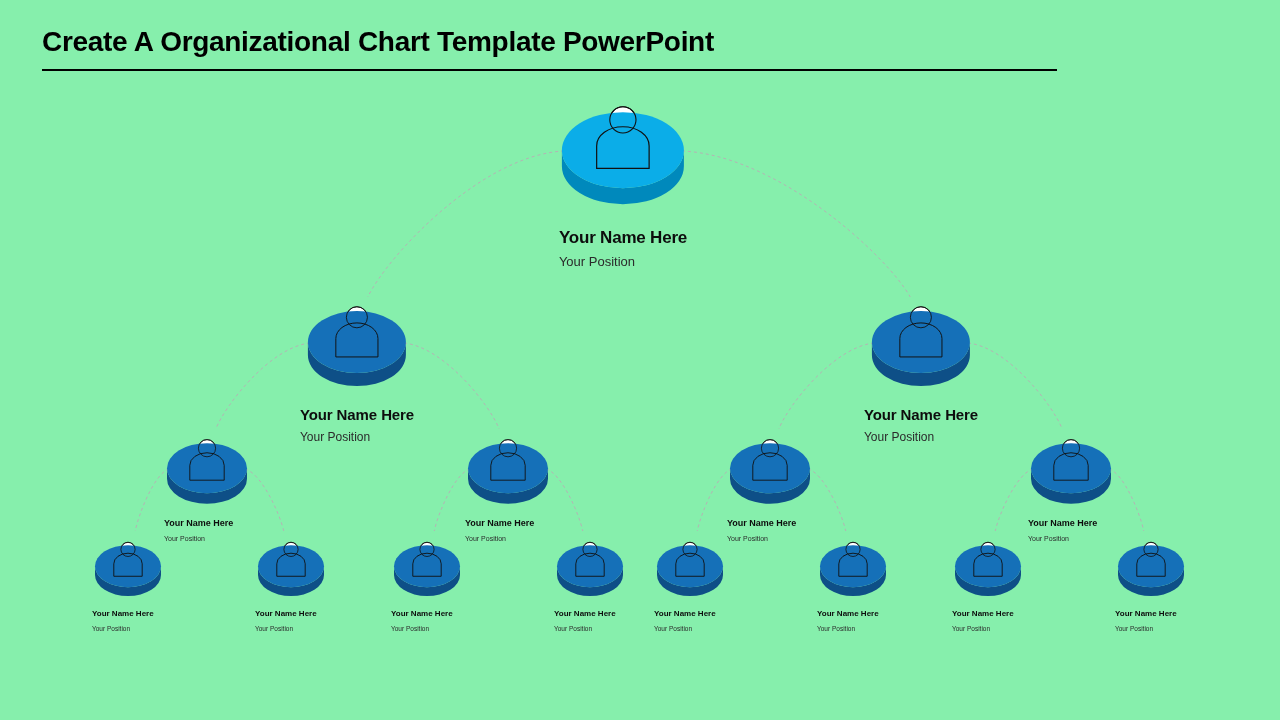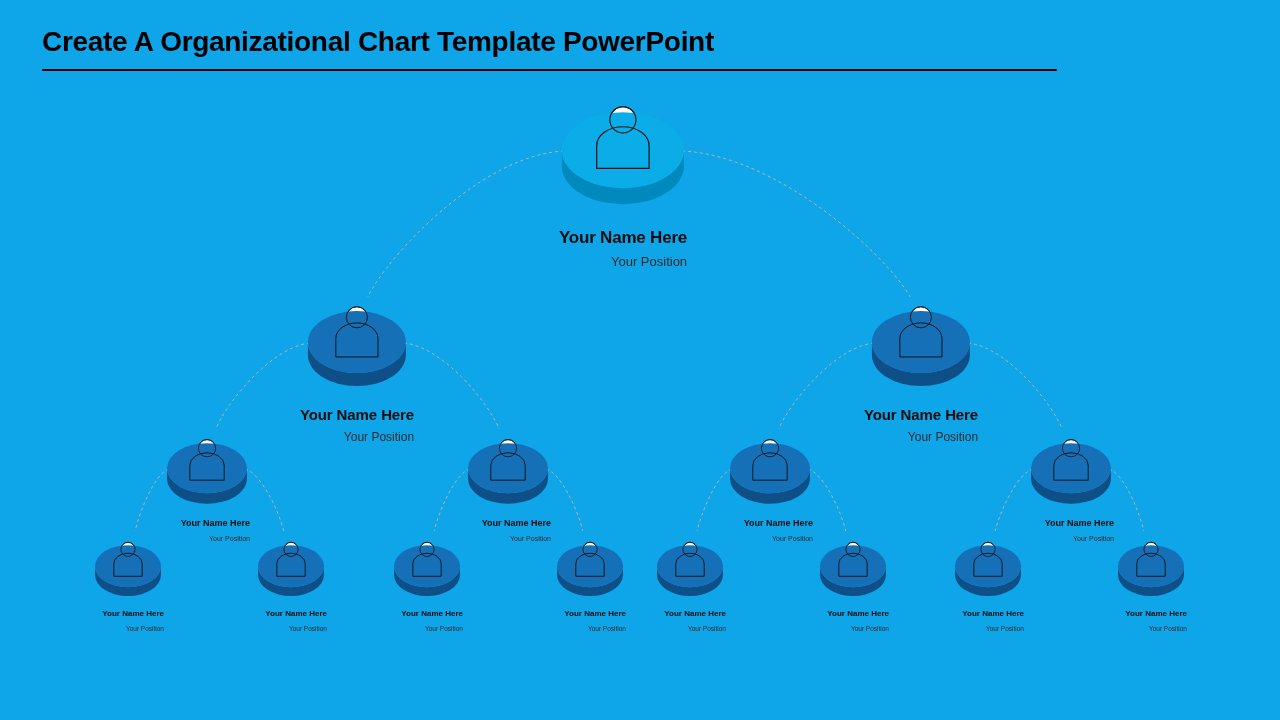--- a/index.html
+++ b/index.html
@@ -13,21 +13,21 @@
     overflow: hidden;
     font-family: "Liberation Sans", sans-serif;
     position: relative;
   }
 
   #slide {
     position: absolute;
     left: 0; top: 0;
     width: 1280px;
     height: 720px;
-    background: #0ea5e9;
+    background: #86efac;
   }
 
   
   #title-block {
     position: absolute;
     left: 42px;
     top: 24px;
     width: 1016px;
   }
   #page-title {
@@ -61,21 +61,21 @@
     left: 0; top: 0;
     width: 1280px;
     height: 720px;
     pointer-events: none;
   }
 
   
   .node {
     position: absolute;
     transform: translate(-50%, 0);
-    text-align: right;
+    text-align: left;
   }
   .node-figure {
     position: relative;
     margin: 0 auto;
   }
   .node-svg { display: block; }
 
   .node-name {
     font-family: "Liberation Sans", sans-serif;
     font-weight: bold;

